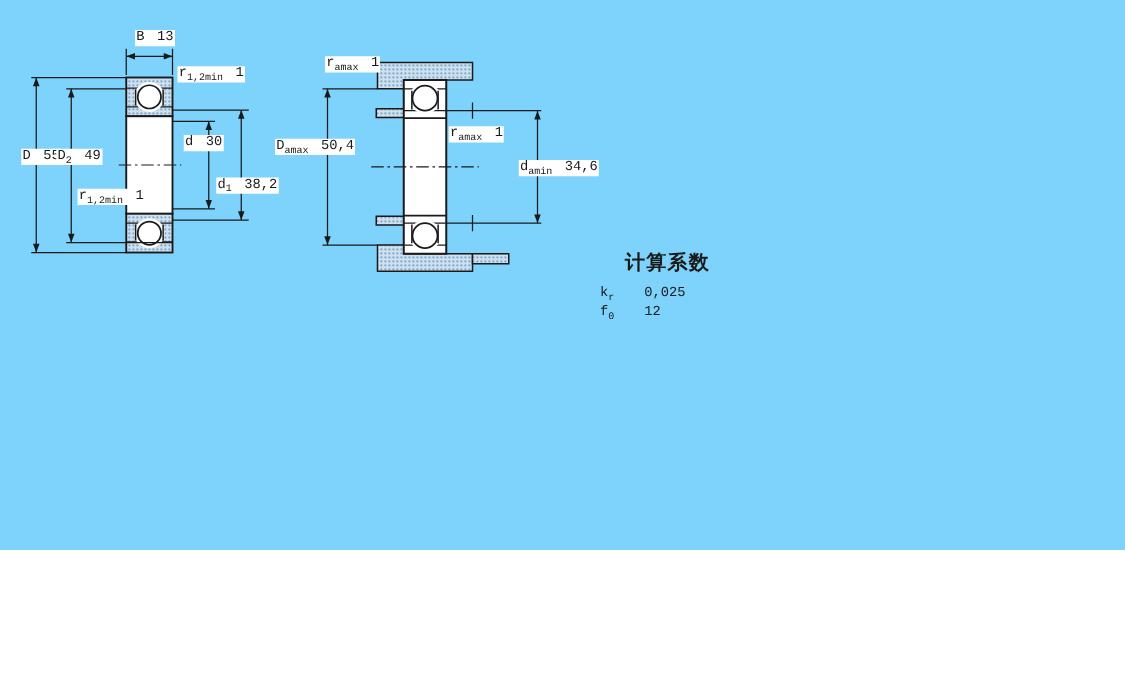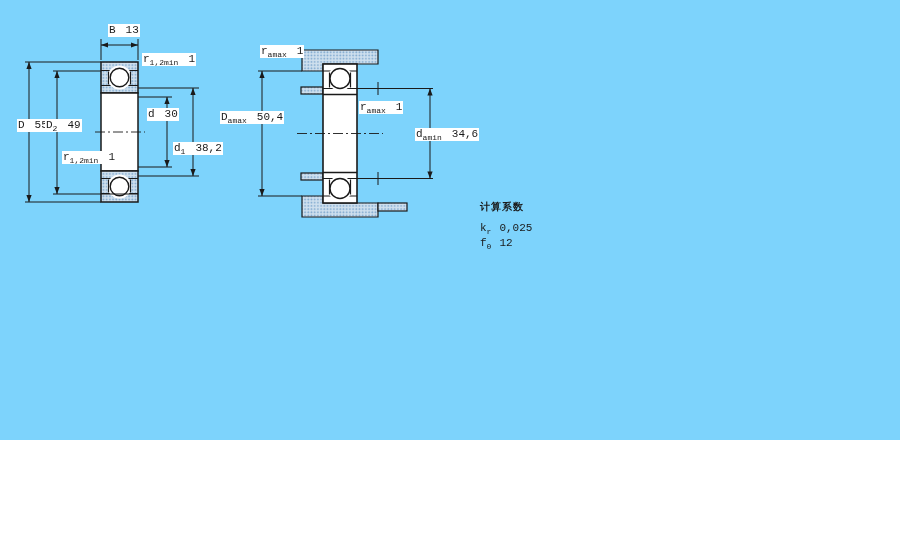--- a/index.html
+++ b/index.html
@@ -4,24 +4,24 @@
 <style>
   html,body{margin:0;padding:0;background:#ffffff;}
   .canvas{position:relative;width:900px;height:440px;background:#7dd3fc;overflow:hidden;
           font-family:Liberation Mono, monospace;color:#1a1a1a;}
   .canvas svg{position:absolute;left:0;top:0;}
   .dim-label{position:absolute;font-size:11px;line-height:13px;background:#ffffff;
              padding:0 1px;white-space:nowrap;color:#1a1a1a;}
   .dim-label .sub{font-size:8px;position:relative;top:3px;}
   .dim-label .val{margin-left:10px;}
   .factors{position:absolute;left:480px;top:200px;color:#1a1a1a;}
-  .factors-title{font-size:10px;font-weight:bold;letter-spacing:1px;margin-bottom:7px;}
+  .factors-title{font-size:16px;font-weight:bold;letter-spacing:1px;margin-bottom:7px;margin-left:20px;}
   .factor-row{font-size:11px;line-height:14px;white-space:nowrap;}
   .factor-row .sub{font-size:8px;position:relative;top:3px;}
-  .factor-row .val{margin-left:8px;}
+  .factor-row .val{margin-left:24px;}
 </style>
 </head>
 <body>
 
 <div class="canvas">
 
   <svg width="900" height="560" viewBox="0 0 900 560">
     <defs>
       <pattern id="dots" width="3.2" height="3.2" patternUnits="userSpaceOnUse">
         <rect width="3.2" height="3.2" fill="#cfe0ee"></rect>

